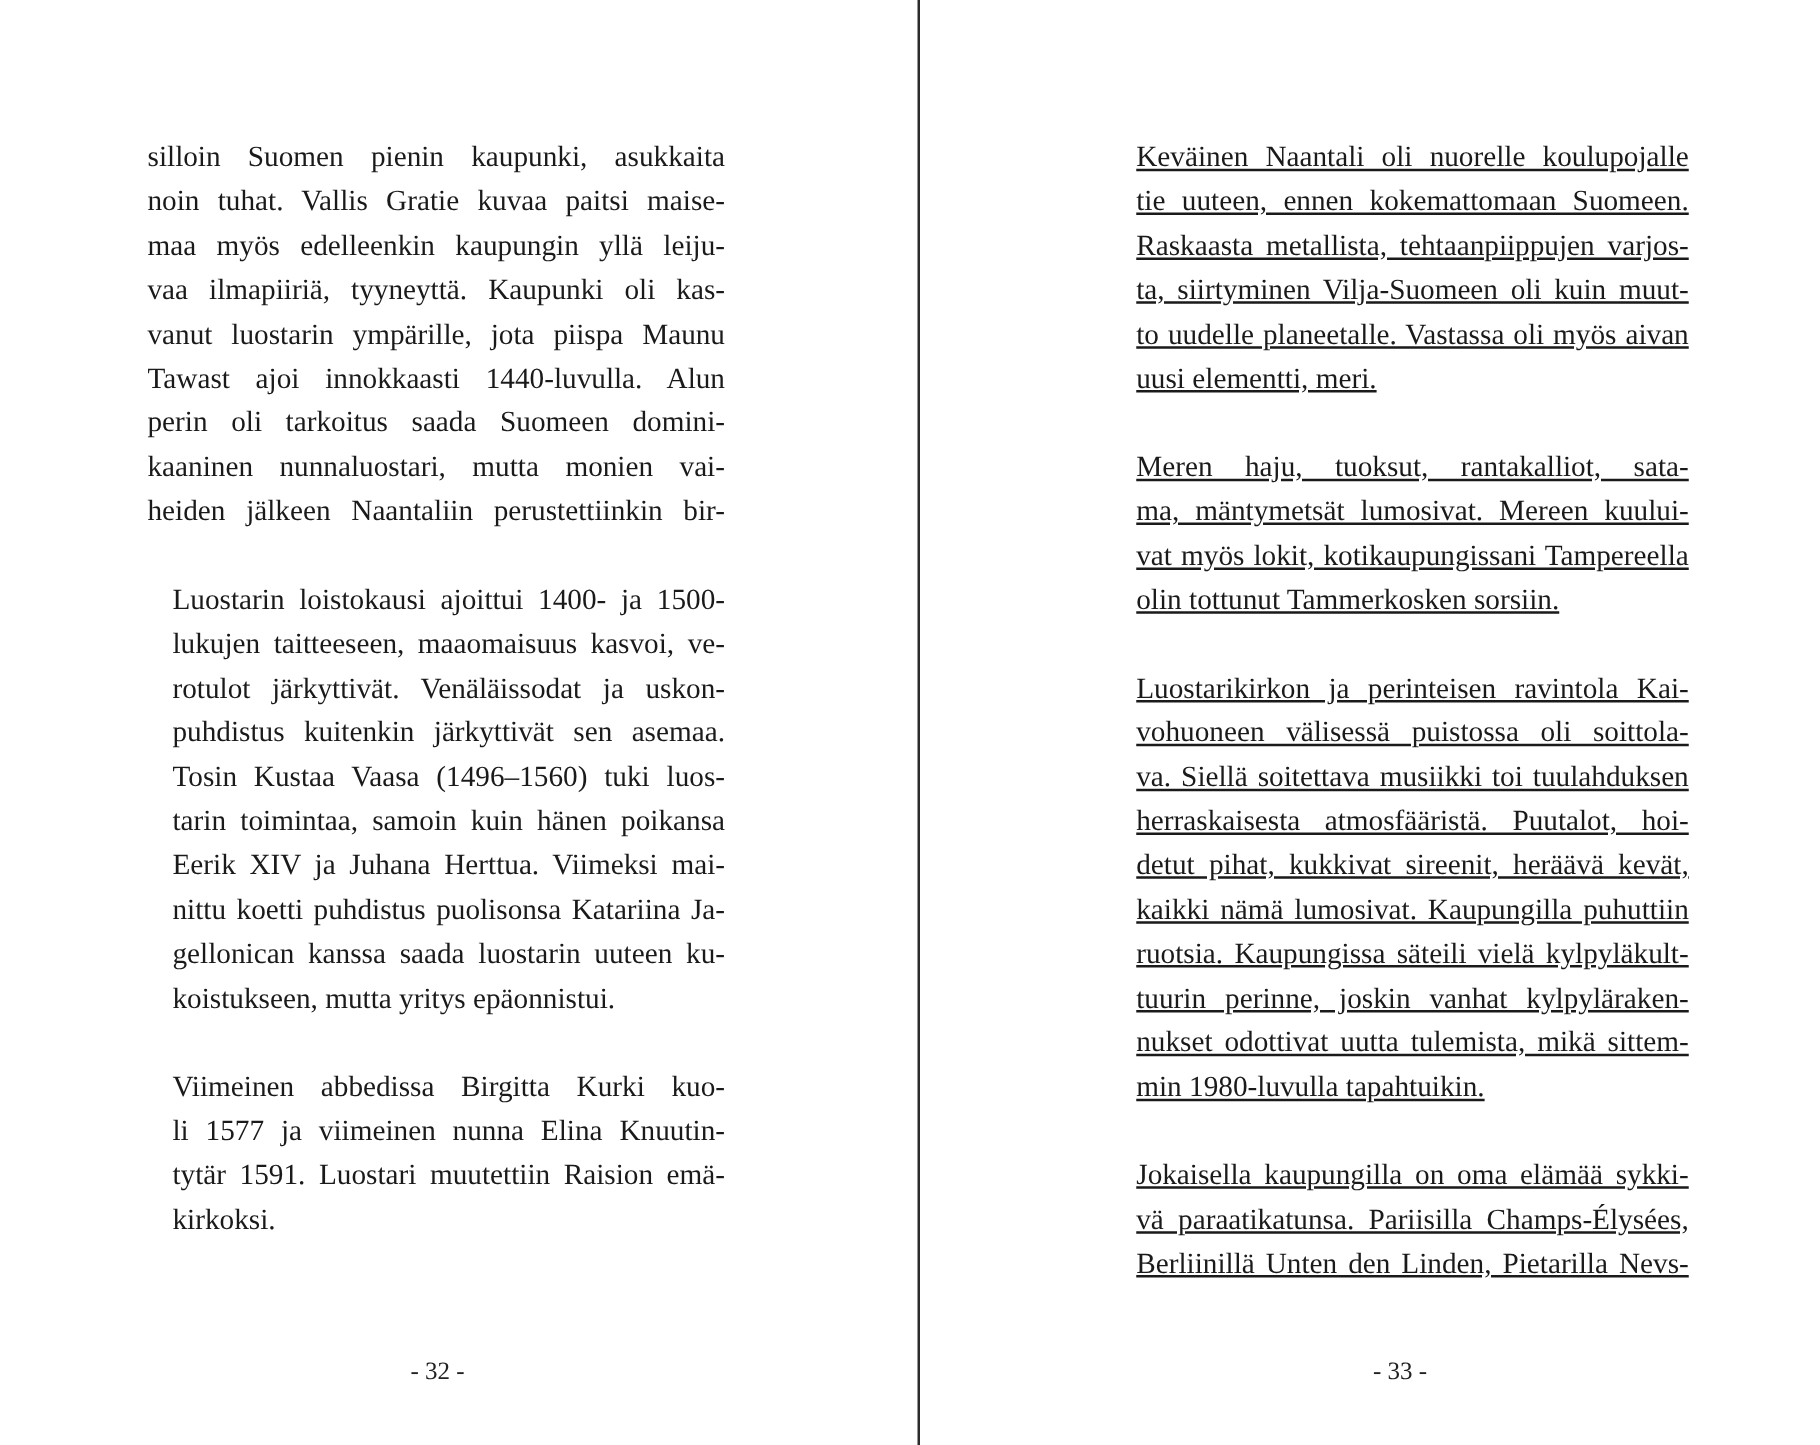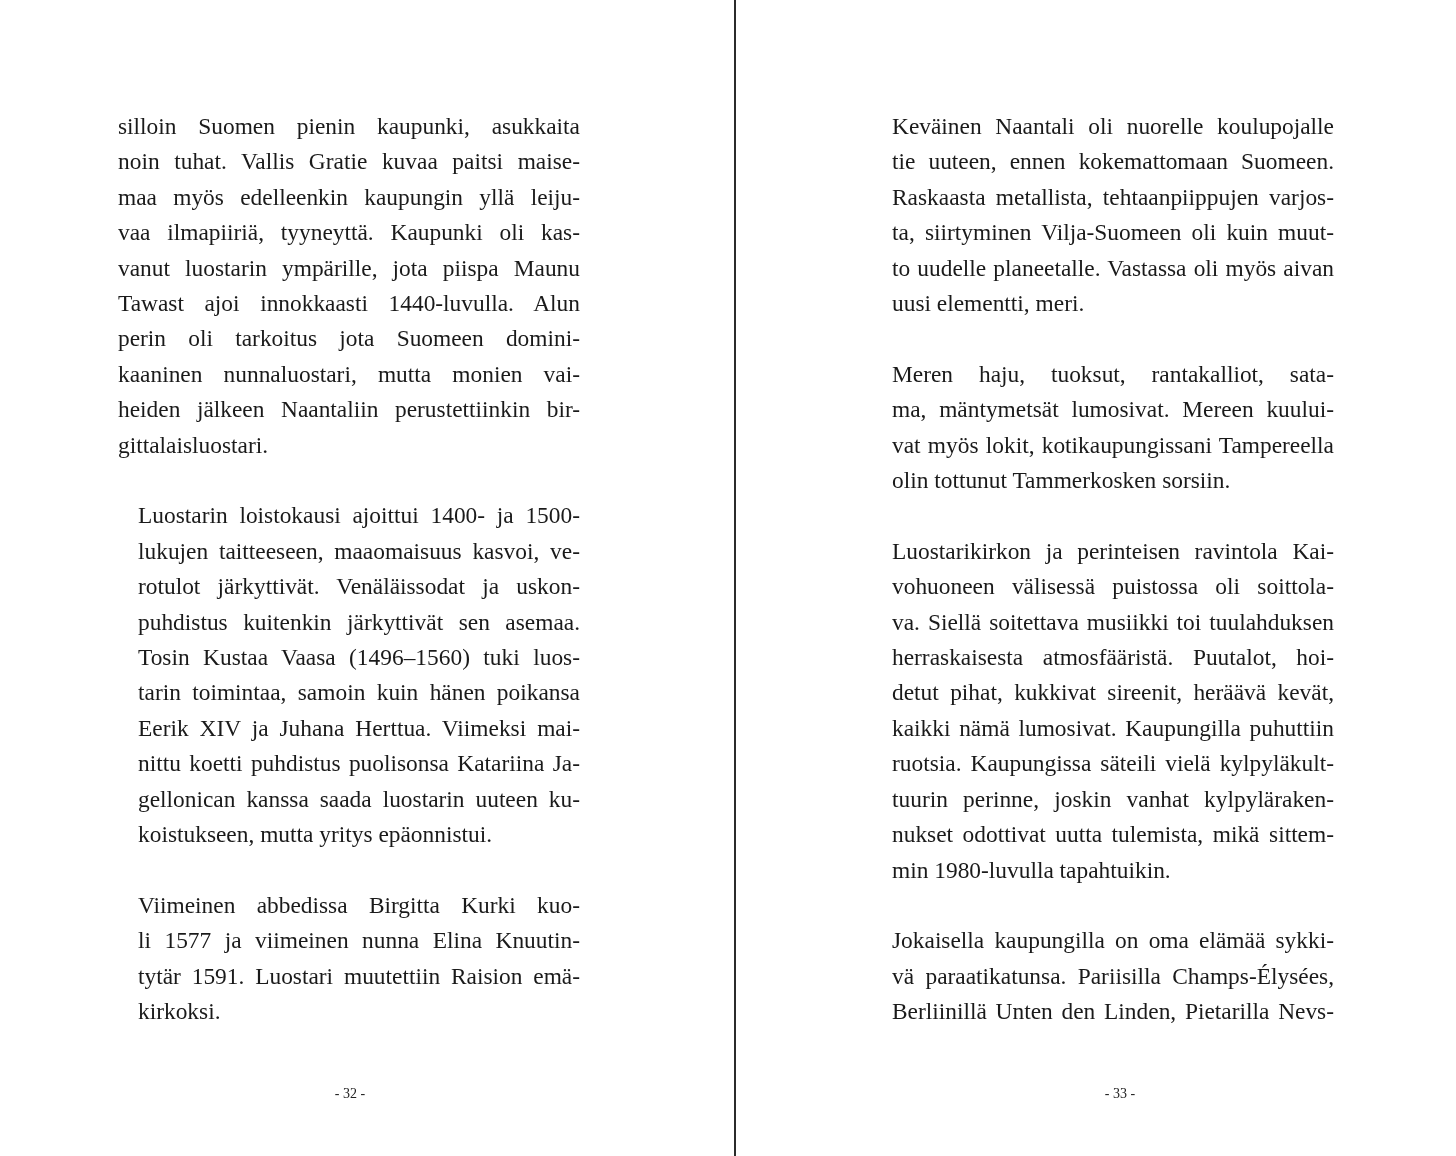--- a/index.html
+++ b/index.html
@@ -46,21 +46,22 @@
       width: 462px;
       font-size: 23.4px;
       line-height: 35.4px;
       text-align: justify;
       hyphens: manual;
     }
     .page-left .text-block {
       left: 118px;
     }
     .page-right .text-block {
-      left: 135px;
+      left: 152px;
+      text-decoration: underline;
     }
     .para {
       margin: 0 0 35.4px 0;
       text-indent: 20px;
     }
     .para.no-indent {
       text-indent: 0;
     }
     .para .line {
       display: block;
@@ -76,21 +77,21 @@
       text-indent: 0;
     }
     .para.no-indent .line.first {
       padding-left: 0;
     }
     .page-number {
       position: absolute;
       top: 1086px;
       width: 100%;
       text-align: center;
-      font-size: 14px;
+      font-size: 20px;
       color: #222;
     }
     .page-left .page-number {
       left: 0;
       width: 700px;
     }
     .page-right .page-number {
       left: 0;
       width: 766px;
     }
@@ -103,24 +104,23 @@
   <div class="page page-left">
     <div class="text-block">
 
       <p class="para no-indent">
         <span class="line first">silloin Suomen pienin kaupunki, asukkaita</span>
         <span class="line">noin tuhat. Vallis Gratie kuvaa paitsi maise-</span>
         <span class="line">maa myös edelleenkin kaupungin yllä leiju-</span>
         <span class="line">vaa ilmapiiriä, tyyneyttä. Kaupunki oli kas-</span>
         <span class="line">vanut luostarin ympärille, jota piispa Maunu</span>
         <span class="line">Tawast ajoi innokkaasti 1440-luvulla. Alun</span>
-        <span class="line">perin oli tarkoitus jota Suomeen domini-</span>
+        <span class="line">perin oli tarkoitus saada Suomeen domini-</span>
         <span class="line">kaaninen nunnaluostari, mutta monien vai-</span>
         <span class="line">heiden jälkeen Naantaliin perustettiinkin bir-</span>
-        <span class="line last">gittalaisluostari.</span>
       </p>
 
       <p class="para">
         <span class="line first">Luostarin loistokausi ajoittui 1400- ja 1500-</span>
         <span class="line">lukujen taitteeseen, maaomaisuus kasvoi, ve-</span>
         <span class="line">rotulot järkyttivät. Venäläissodat ja uskon-</span>
         <span class="line">puhdistus kuitenkin järkyttivät sen asemaa.</span>
         <span class="line">Tosin Kustaa Vaasa (1496–1560) tuki luos-</span>
         <span class="line">tarin toimintaa, samoin kuin hänen poikansa</span>
         <span class="line">Eerik XIV ja Juhana Herttua. Viimeksi mai-</span>

